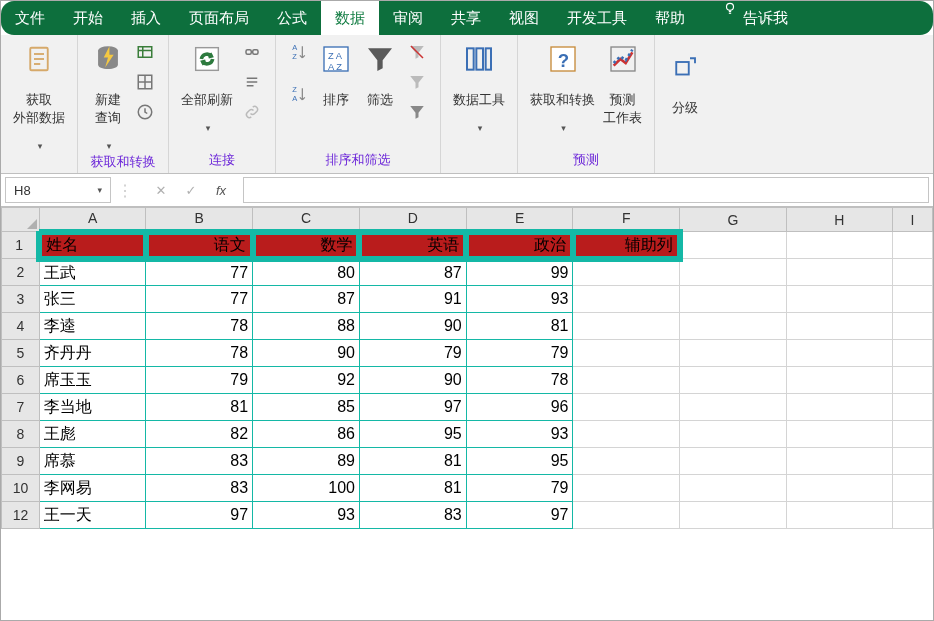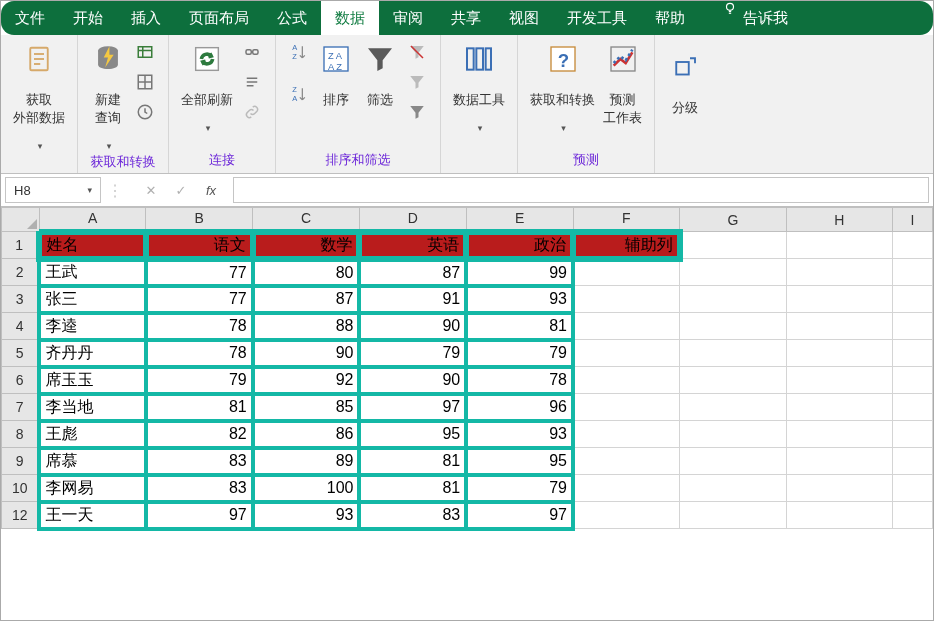--- a/index.html
+++ b/index.html
@@ -18,33 +18,33 @@
     .rgroup .body { display:flex; align-items:flex-start; gap:8px; }
     .rgroup .glabel { font-size:13px; color:#6d28d9; margin-top:2px; }
     .bicon { display:flex; flex-direction:column; align-items:center; font-size:13px; color:#333; cursor:pointer; gap:14px;}
     .bicon .ic { width:36px;height:36px;display:flex;align-items:center;justify-content:center;}
     .mini { display:flex; flex-direction:column; gap:8px; }
     .mini .m { width:22px;height:22px;display:flex;align-items:center;justify-content:center; cursor:pointer; }
     .dropdown-arrow { font-size:9px; color:#555; margin-left:2px;}
 
     
     .fbar { display:flex; align-items:center; height:33px; border-bottom:1px solid #bfbfbf; padding:2px 4px; }
-    .namebox { width:96px; height:26px; border:1px solid #c5c5c5; display:flex; align-items:center; padding:4px 8px; font-size:13px; color:#333; justify-content:space-between;}
+    .namebox { width:106px; height:26px; border:1px solid #c5c5c5; display:flex; align-items:center; padding:4px 8px; font-size:13px; color:#333; justify-content:space-between;}
     .fbtns { display:flex; gap:14px; margin:0 14px; }
     .fbtns .fb { width:16px;height:16px; color:#b0b0b0; cursor:pointer; display:flex;align-items:center;justify-content:center;font-size:13px;}
     .finput { flex:1; height:26px; border:1px solid #c5c5c5; font-size:13px; padding:0 6px; }
 
     
     .sheet { width:100%; height:calc(621px - 34px - 139px - 33px + 34px); overflow:hidden; position:relative; }
     table { border-collapse:collapse; table-layout:fixed; }
     th.colh { background:#e6e6e6; border:1px solid #bfbfbf; font-weight:normal; font-size:14px; height:24px; color:#333;}
     th.rowh { background:#e6e6e6; border:1px solid #bfbfbf; font-weight:normal; font-size:14px; width:38px; height:27px; color:#333;}
     td { border:1px solid #d4d4d4; height:27px; font-size:16px; padding:0 4px; }
     td.hdr { background:#b91c1c; border:6px solid #14b8a6; }
-    td.data { border:4px solid #14b8a6;margin-top:8px; }
+    td.data { border:1px solid #14b8a6;margin-top:8px; }
     .left { text-align:left; }
     .right { text-align:right;padding-left:43px; }
     .corner { background:#e6e6e6; border:1px solid #bfbfbf; width:38px; height:24px; position:relative;}
     .corner::after{content:"";position:absolute;right:2px;bottom:2px;width:0;height:0;border-left:10px solid transparent;border-bottom:10px solid #b0b0b0;}
   </style>
 </head>
 <body>
 
 <div class="menu">
   <div class="tab">文件</div>

